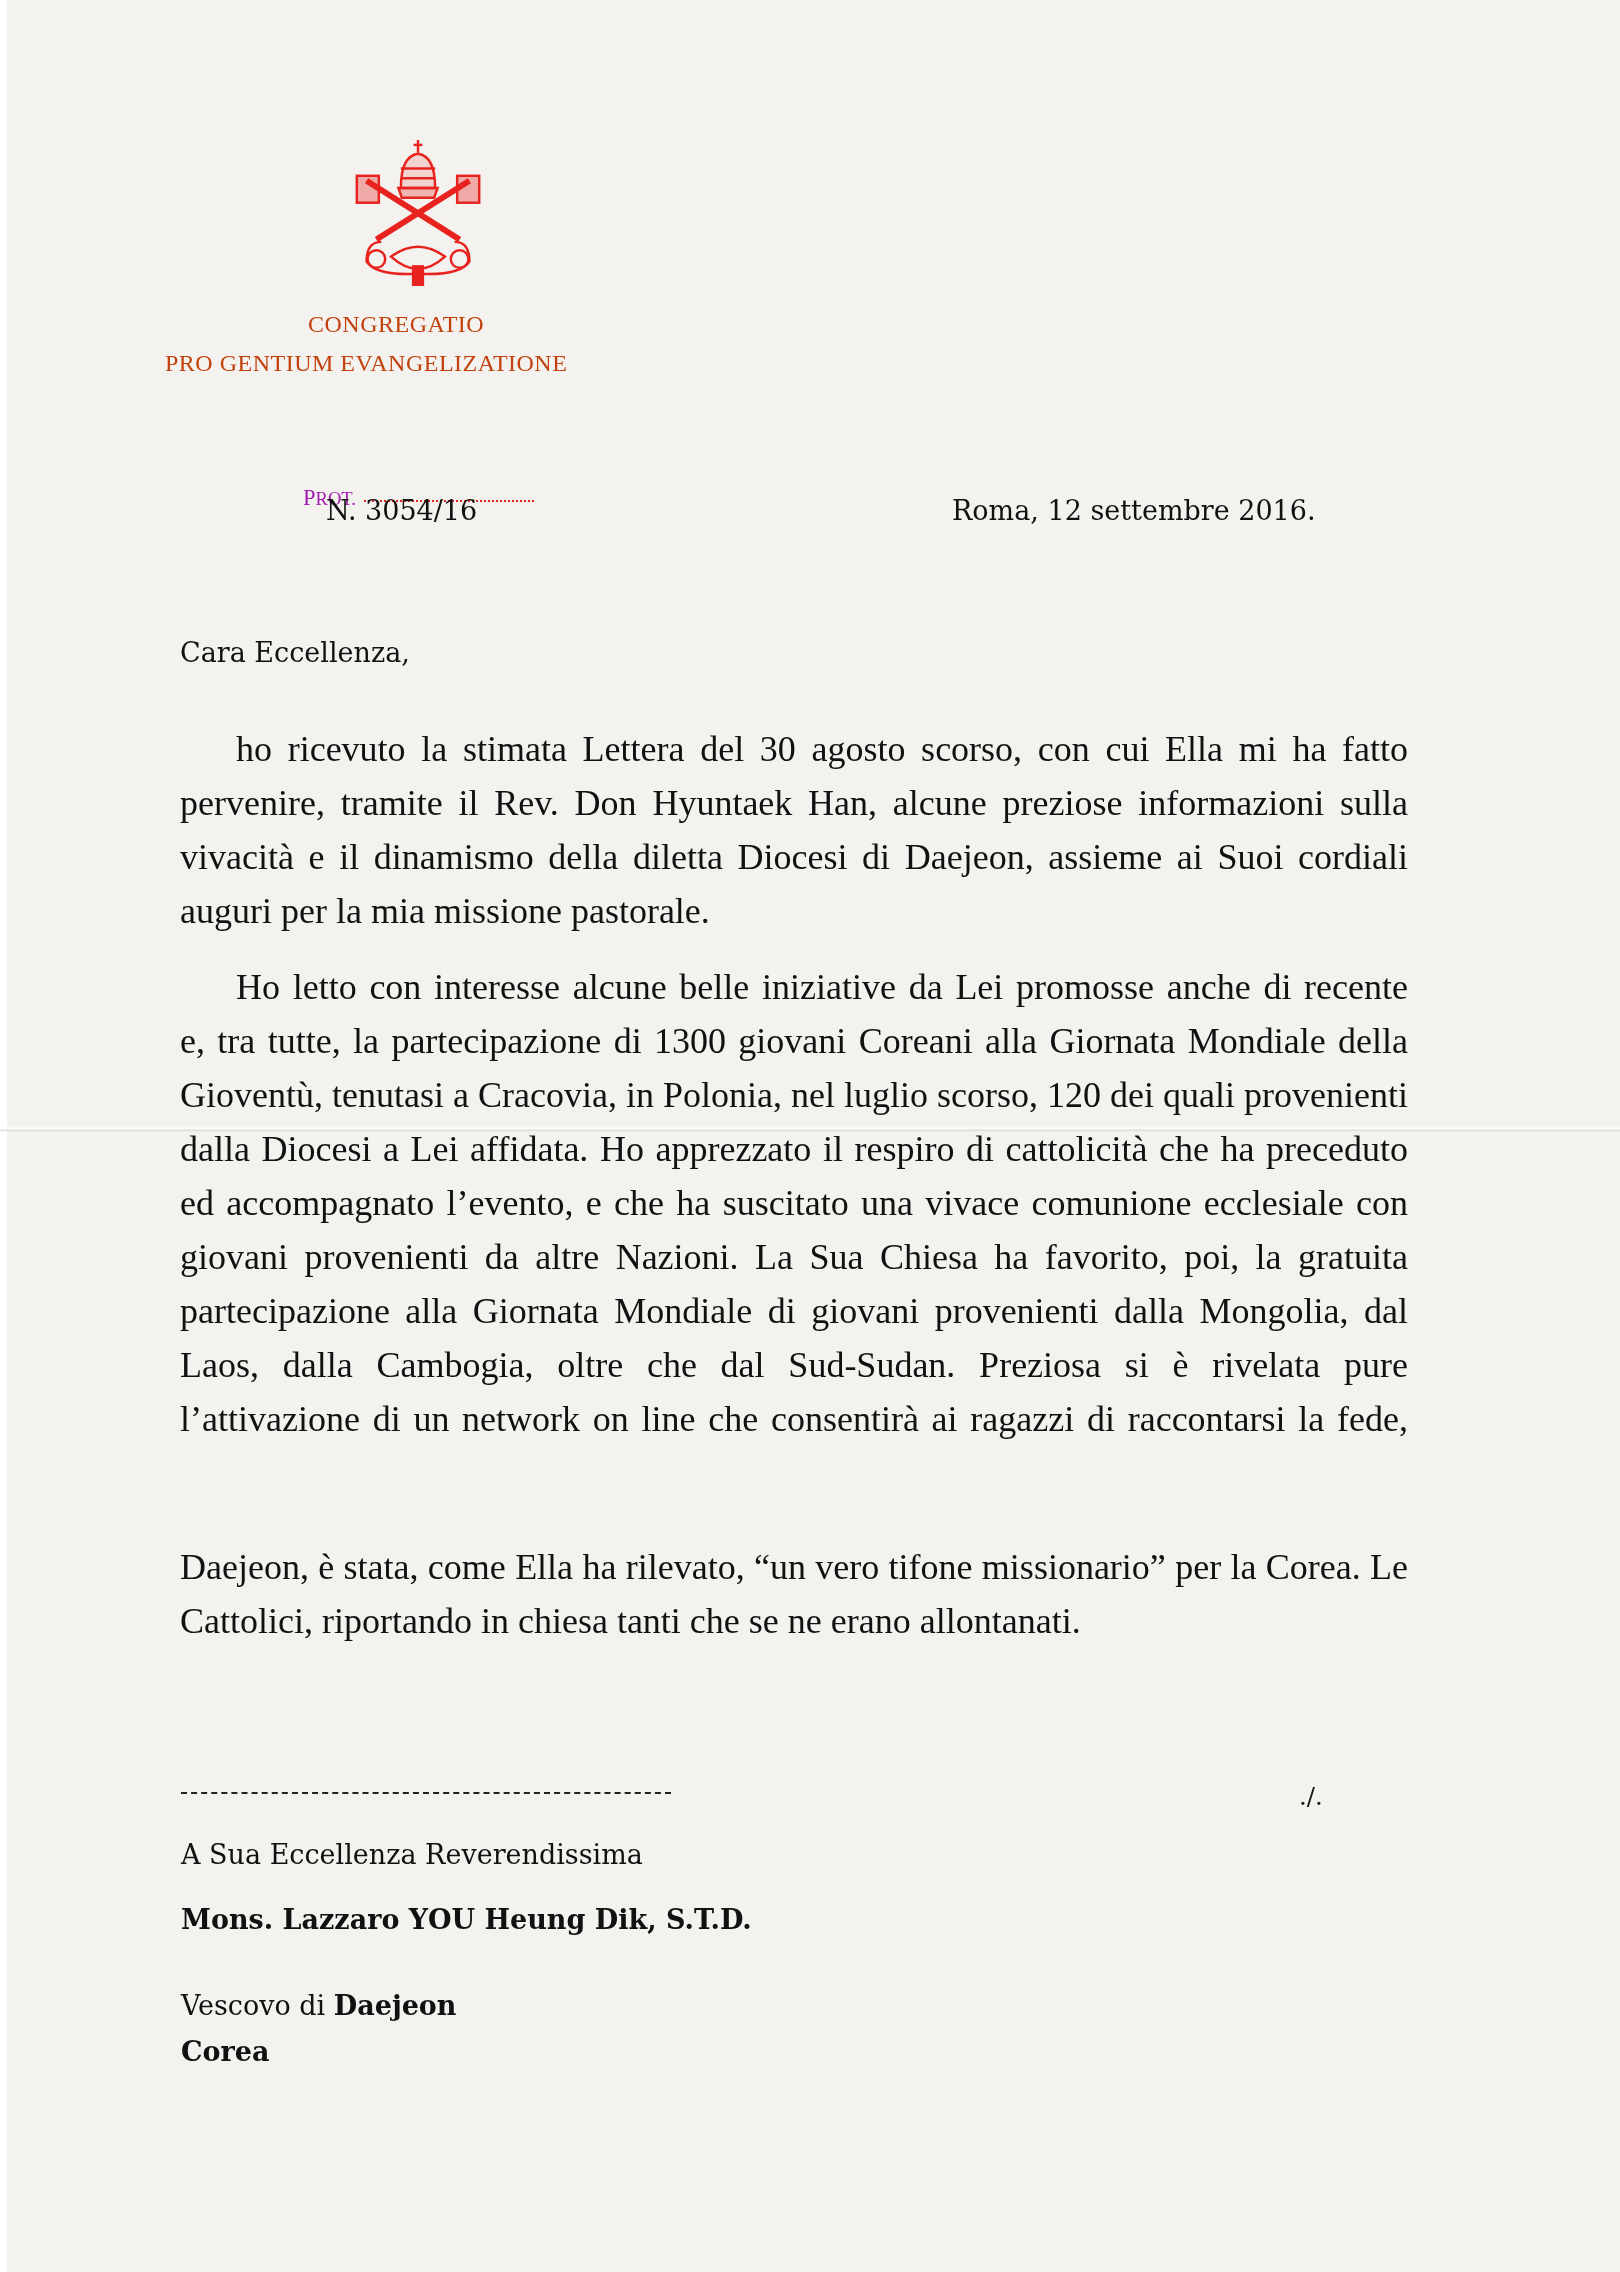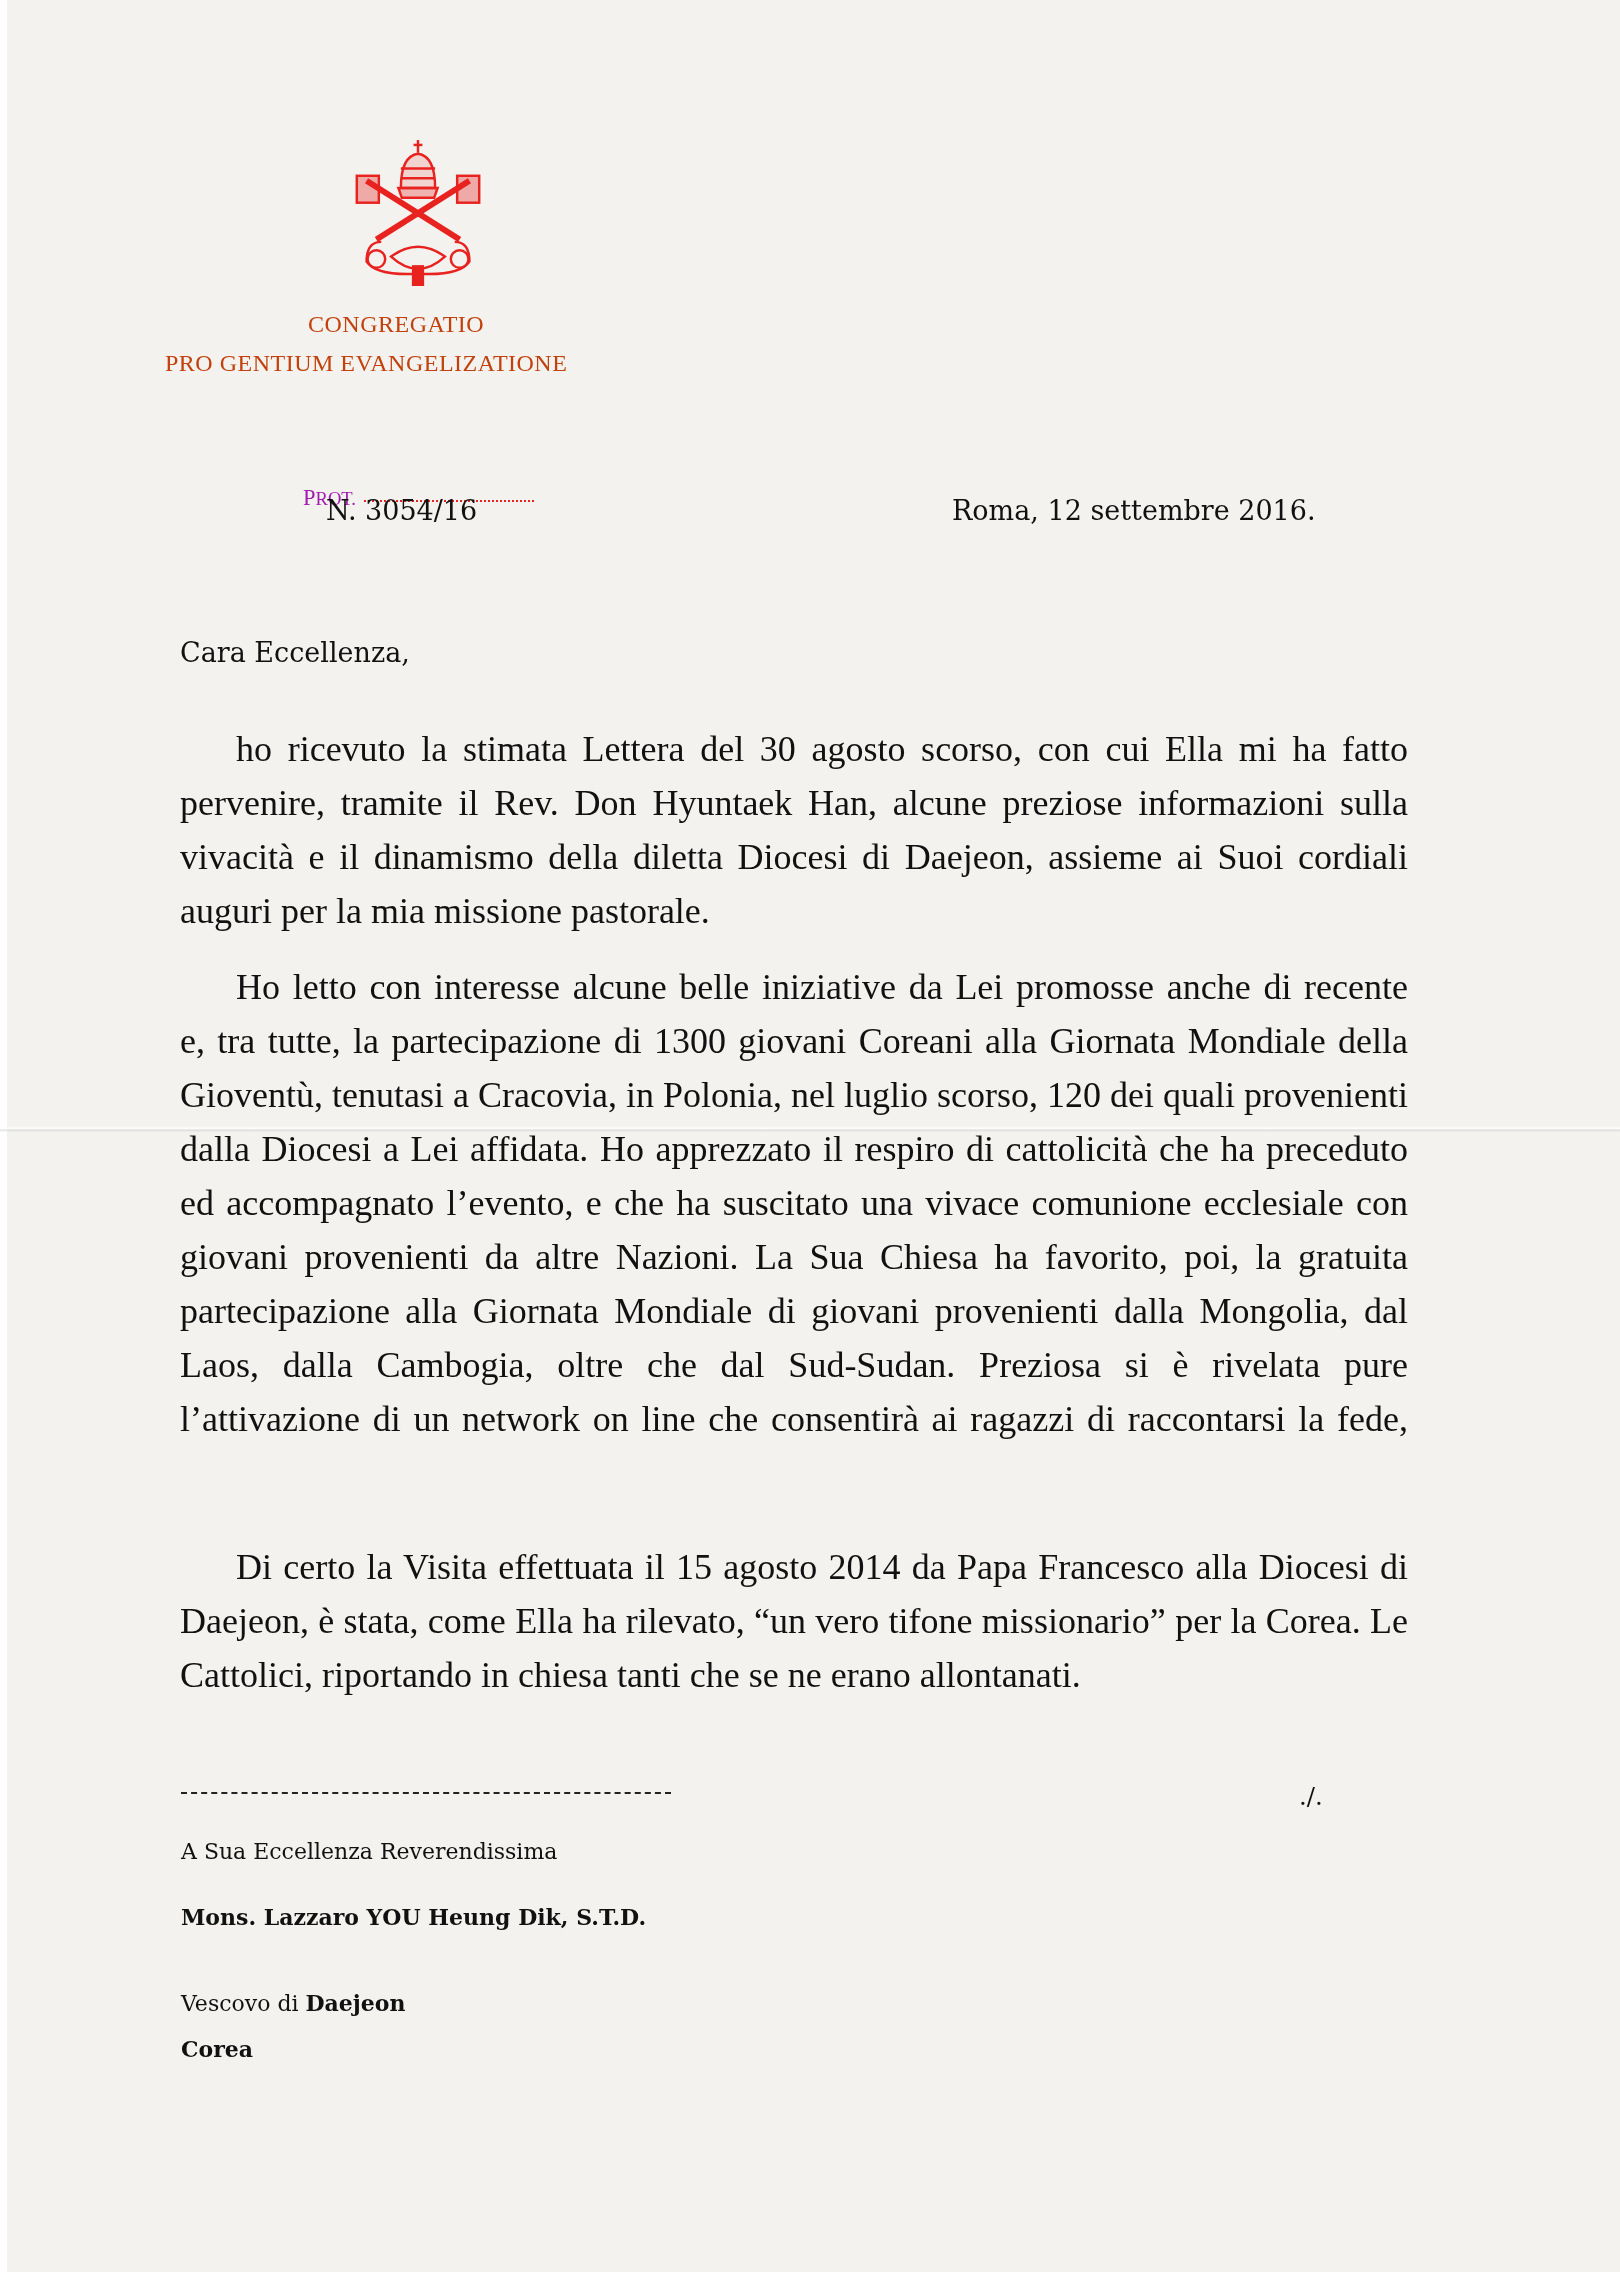--- a/index.html
+++ b/index.html
@@ -54,21 +54,21 @@
   .para .line.indent { padding-left: 56px; }
   .para .line.last { text-align-last: left; }
   .p1 { top: 722px; }
   .p2 { top: 960px; }
   .p3 { top: 1540px; }
   .separator {
     position: absolute; left: 181px; top: 1792px; width: 490px; height: 0;
     border-top: 2.4px dashed #222;
   }
   .continue-mark { left: 1299px; top: 1782px; font-size: 24.4px; }
-  .addr { position: absolute; left: 181px; font-size: 22px; white-space: nowrap; }
+  .addr { position: absolute; left: 181px; font-size: 27px; white-space: nowrap; }
   .addr1 { top: 1839px; }
   .addr2 { top: 1904px; font-weight: bold; }
   .addr3 { top: 1970px; margin-top: 20px; }
   .addr3 b { font-weight: bold; }
   .addr4 { top: 2036px; font-weight: bold; }
 </style>
 </head>
 <body>
 
 <div class="paper-edge"></div>
@@ -118,21 +118,20 @@
   <span class="line">Gioventù, tenutasi a Cracovia, in Polonia, nel luglio scorso, 120 dei quali provenienti</span>
   <span class="line">dalla Diocesi a Lei affidata. Ho apprezzato il respiro di cattolicità che ha preceduto</span>
   <span class="line">ed accompagnato l’evento, e che ha suscitato una vivace comunione ecclesiale con</span>
   <span class="line">giovani provenienti da altre Nazioni. La Sua Chiesa ha favorito, poi, la gratuita</span>
   <span class="line">partecipazione alla Giornata Mondiale di giovani provenienti dalla Mongolia, dal</span>
   <span class="line">Laos, dalla Cambogia, oltre che dal Sud-Sudan. Preziosa si è rivelata pure</span>
   <span class="line">l’attivazione di un network on line che consentirà ai ragazzi di raccontarsi la fede,</span>
 </div>
 
 <div class="para p3">
-  <span class="line indent">Di certo la Visita effettuata il 15 agosto 2014 da Papa Francesco alla Diocesi di</span>
   <span class="line">Daejeon, è stata, come Ella ha rilevato, “un vero tifone missionario” per la Corea. Le</span>
   <span class="line last">Cattolici, riportando in chiesa tanti che se ne erano allontanati.</span>
 </div>
 
 <div class="separator"></div>
 <div class="body-text continue-mark">./.</div>
 
 <div class="addr addr1">A Sua Eccellenza Reverendissima</div>
 <div class="addr addr2">Mons. Lazzaro YOU Heung Dik, S.T.D.</div>
 <div class="addr addr3"><span>Vescovo di </span><b>Daejeon</b></div>

